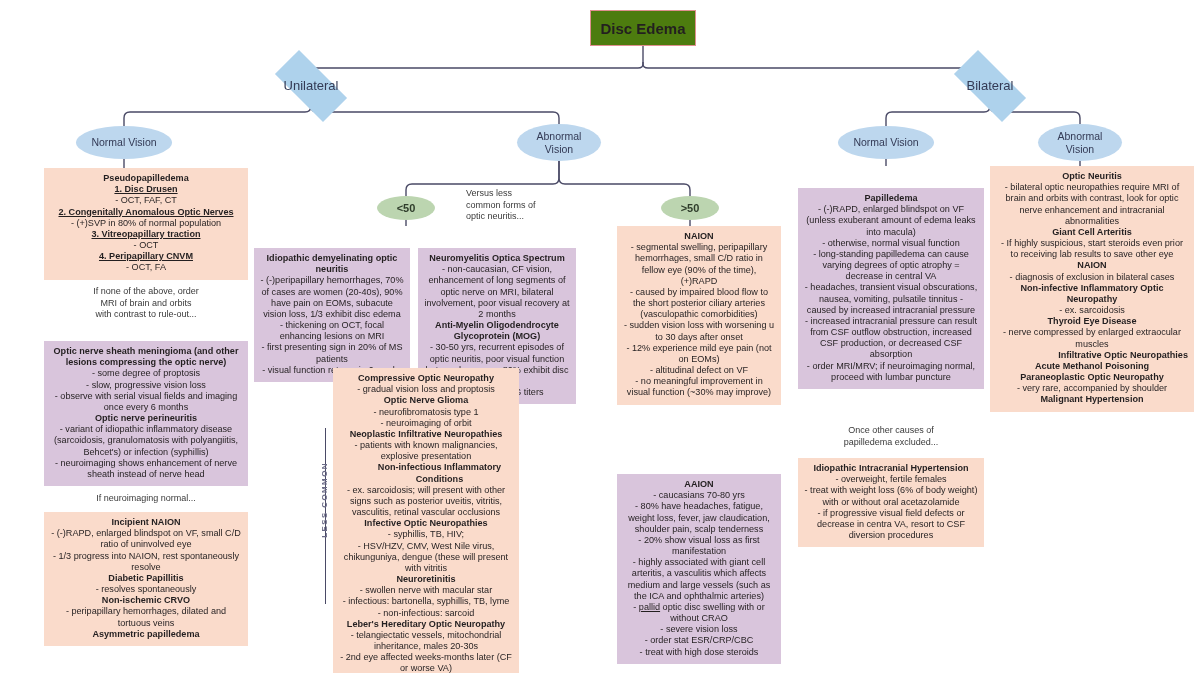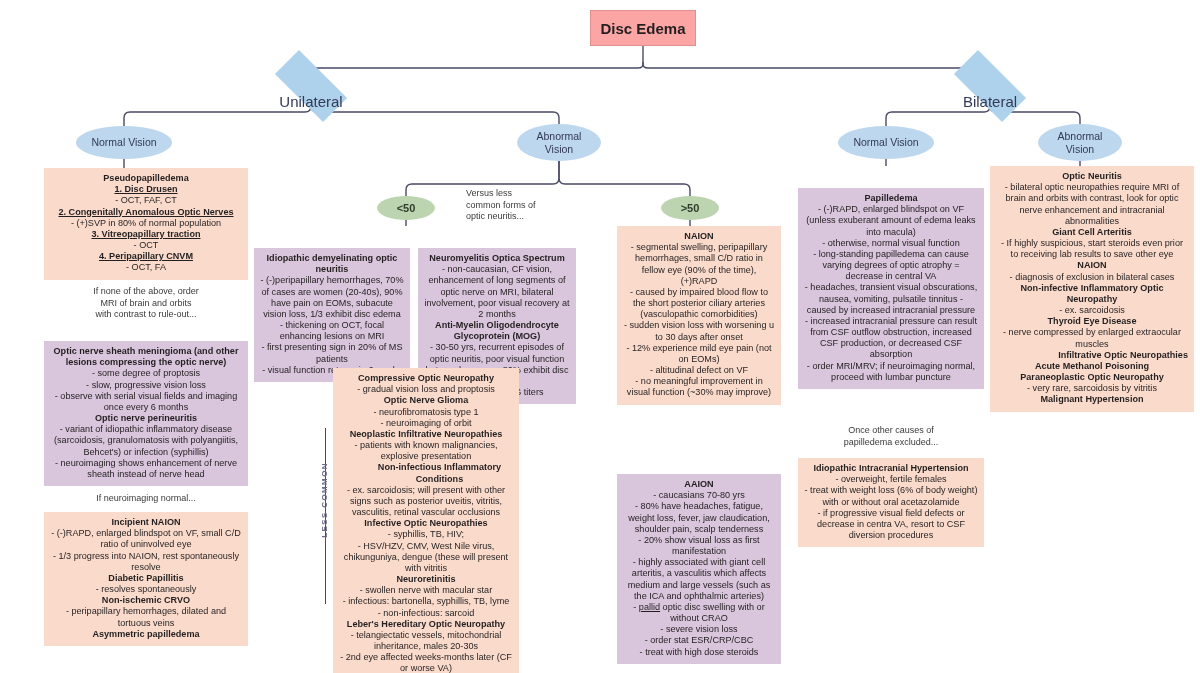--- a/index.html
+++ b/index.html
@@ -12,26 +12,26 @@
     overflow:hidden;
     position:relative;
   }
   #stage { position:relative; width:1200px; height:673px; }
   svg.edges { position:absolute; left:0; top:0; width:1200px; height:673px; pointer-events:none; }
 
   .node { position:absolute; display:flex; align-items:center; justify-content:center;
           text-align:center; color:#2b2b45; }
 
   .root {
-    background:#fca5a5; border:1px solid #e08f8f;
+    background:#4d7c0f; border:1px solid #e08f8f;
     font-weight:bold; font-size:15px; color:#231f20;
   }
   .diamond-wrap { position:absolute; }
-  .diamond-label { position:absolute; left:0; top:16px; width:100%; height:100%;
-     display:flex; align-items:center; justify-content:center; font-size:15px; color:#333a55; }
+  .diamond-label { position:absolute; left:0; top:0; width:100%; height:100%;
+     display:flex; align-items:center; justify-content:center; font-size:13px; color:#333a55; }
 
   .ellipse-blue { background:#bdd7ee; border-radius:50%; font-size:10.5px; color:#333a55; line-height:1.15; }
   .ellipse-green { background:#bcd5b0; border-radius:50%; font-size:11px; font-weight:bold; color:#2f3d2b; }
 
   .box { position:absolute; padding:5px 6px 6px 6px; text-align:center;
          font-size:9.1px; line-height:1.23; }
   .box.peach { background:#fadbcb; }
   .box.purple { background:#d9c5dc;margin-top:22px; }
   .box u { text-decoration:underline; }
 
@@ -271,18 +271,18 @@
         <div>- If highly suspicious, start steroids even prior to receiving lab results to save other eye</div>
         <div style="font-weight: bold;">NAION</div>
         <div>- diagnosis of exclusion in bilateral cases</div>
         <div style="font-weight: bold;">Non-infective Inflammatory Optic Neuropathy</div>
         <div>- ex. sarcoidosis</div>
         <div style="font-weight: bold;">Thyroid Eye Disease</div>
         <div>- nerve compressed by enlarged extraocular muscles</div>
         <div style="font-weight: bold; text-align: right;">Infiltrative Optic Neuropathies</div>
         <div style="font-weight: bold;">Acute Methanol Poisoning</div>
         <div style="font-weight: bold;">Paraneoplastic Optic Neuropathy</div>
-        <div>- very rare, sarcoidosis by vitritis</div>
+        <div>- very rare, accompanied by shoulder</div>
         <div style="font-weight: bold;">Malignant Hypertension</div>
       </div>
   </div>
 
 </div>
 
 </body></html>

